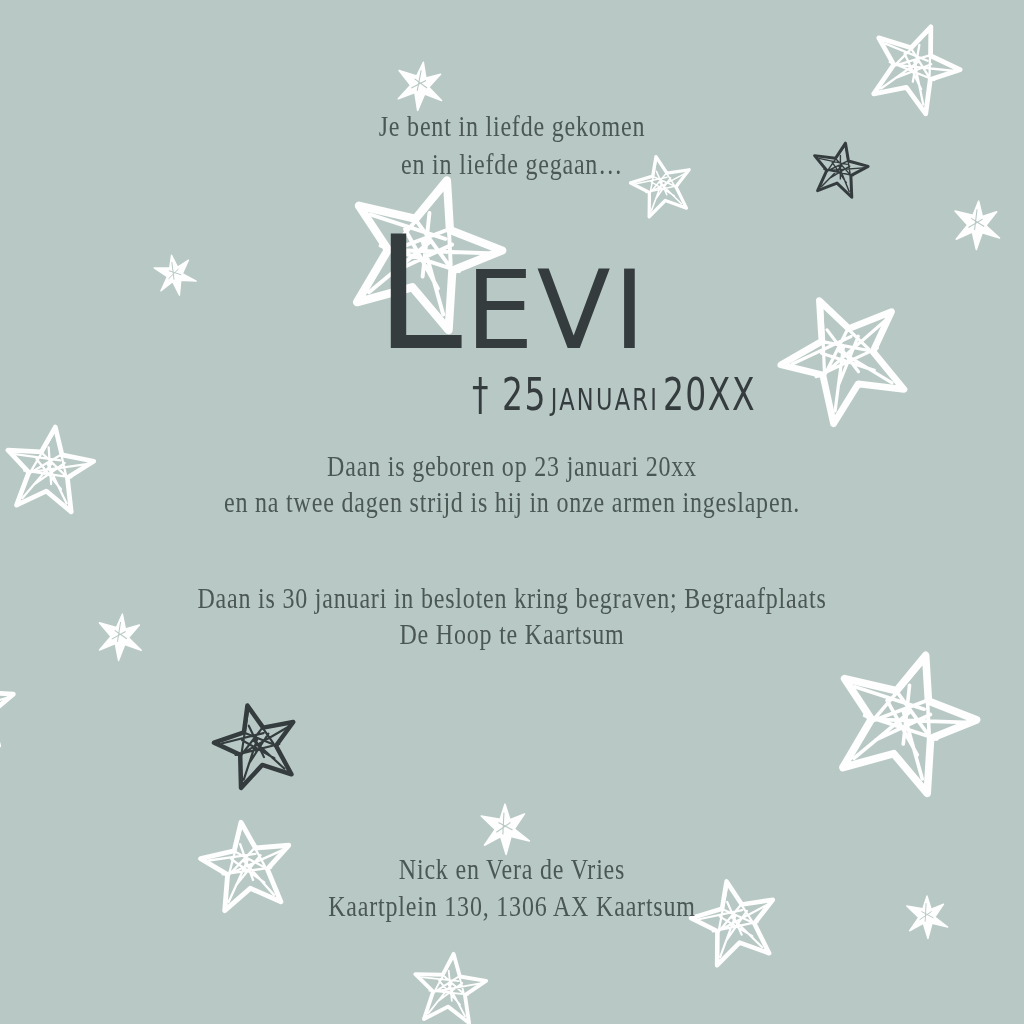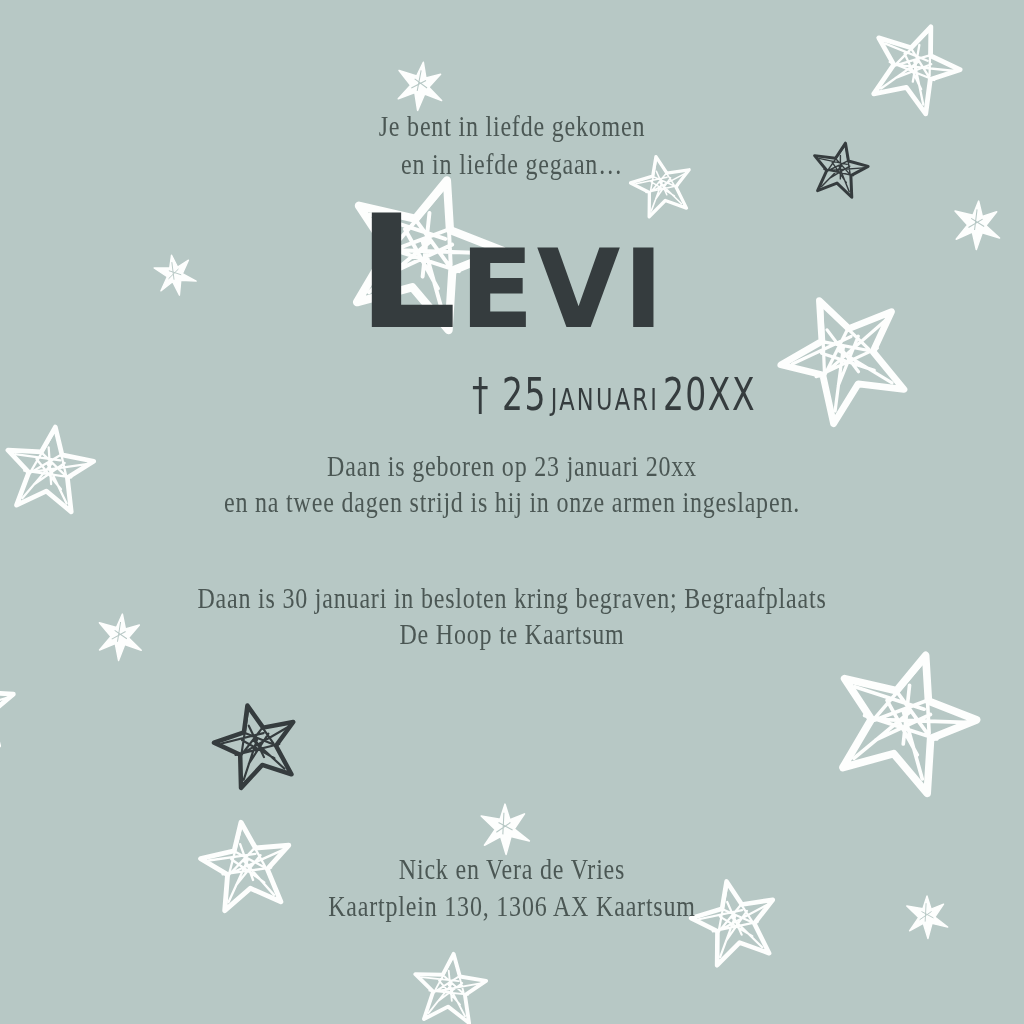--- a/index.html
+++ b/index.html
@@ -11,22 +11,22 @@
   
   .star{position:absolute;z-index:1;overflow:visible;}
   .star.white{color:var(--star-white,#fdfefd);}
   .star.dark{color:var(--accent,#353c3e);}
   #star-defs{position:absolute;width:0;height:0;}
 
   
   .txt{position:absolute;left:0;right:0;text-align:center;z-index:2;color:var(--ink,#4b5754);}
   .opening{top:107px;font-size:30px;line-height:38px;letter-spacing:1px;transform:scaleX(0.80);}
   .name{
-    top:203px;line-height:140px;
-    font-family:"DejaVu Sans",sans-serif;font-weight:bold;
+    top:224px;line-height:140px;
+    font-family:"DejaVu Sans",sans-serif;font-weight:normal;
     color:var(--accent,#353c3e);text-transform:uppercase;
     font-size:108px;letter-spacing:3px;
   }
   .name::first-letter{font-size:156px;}
   .date{
     top:371px;left:204px;right:0;line-height:48px;
     font-family:"DejaVu Sans",sans-serif;color:var(--accent,#353c3e);
     transform:scaleX(0.75);
   }
   .date .big{font-size:44px;letter-spacing:2px;}

